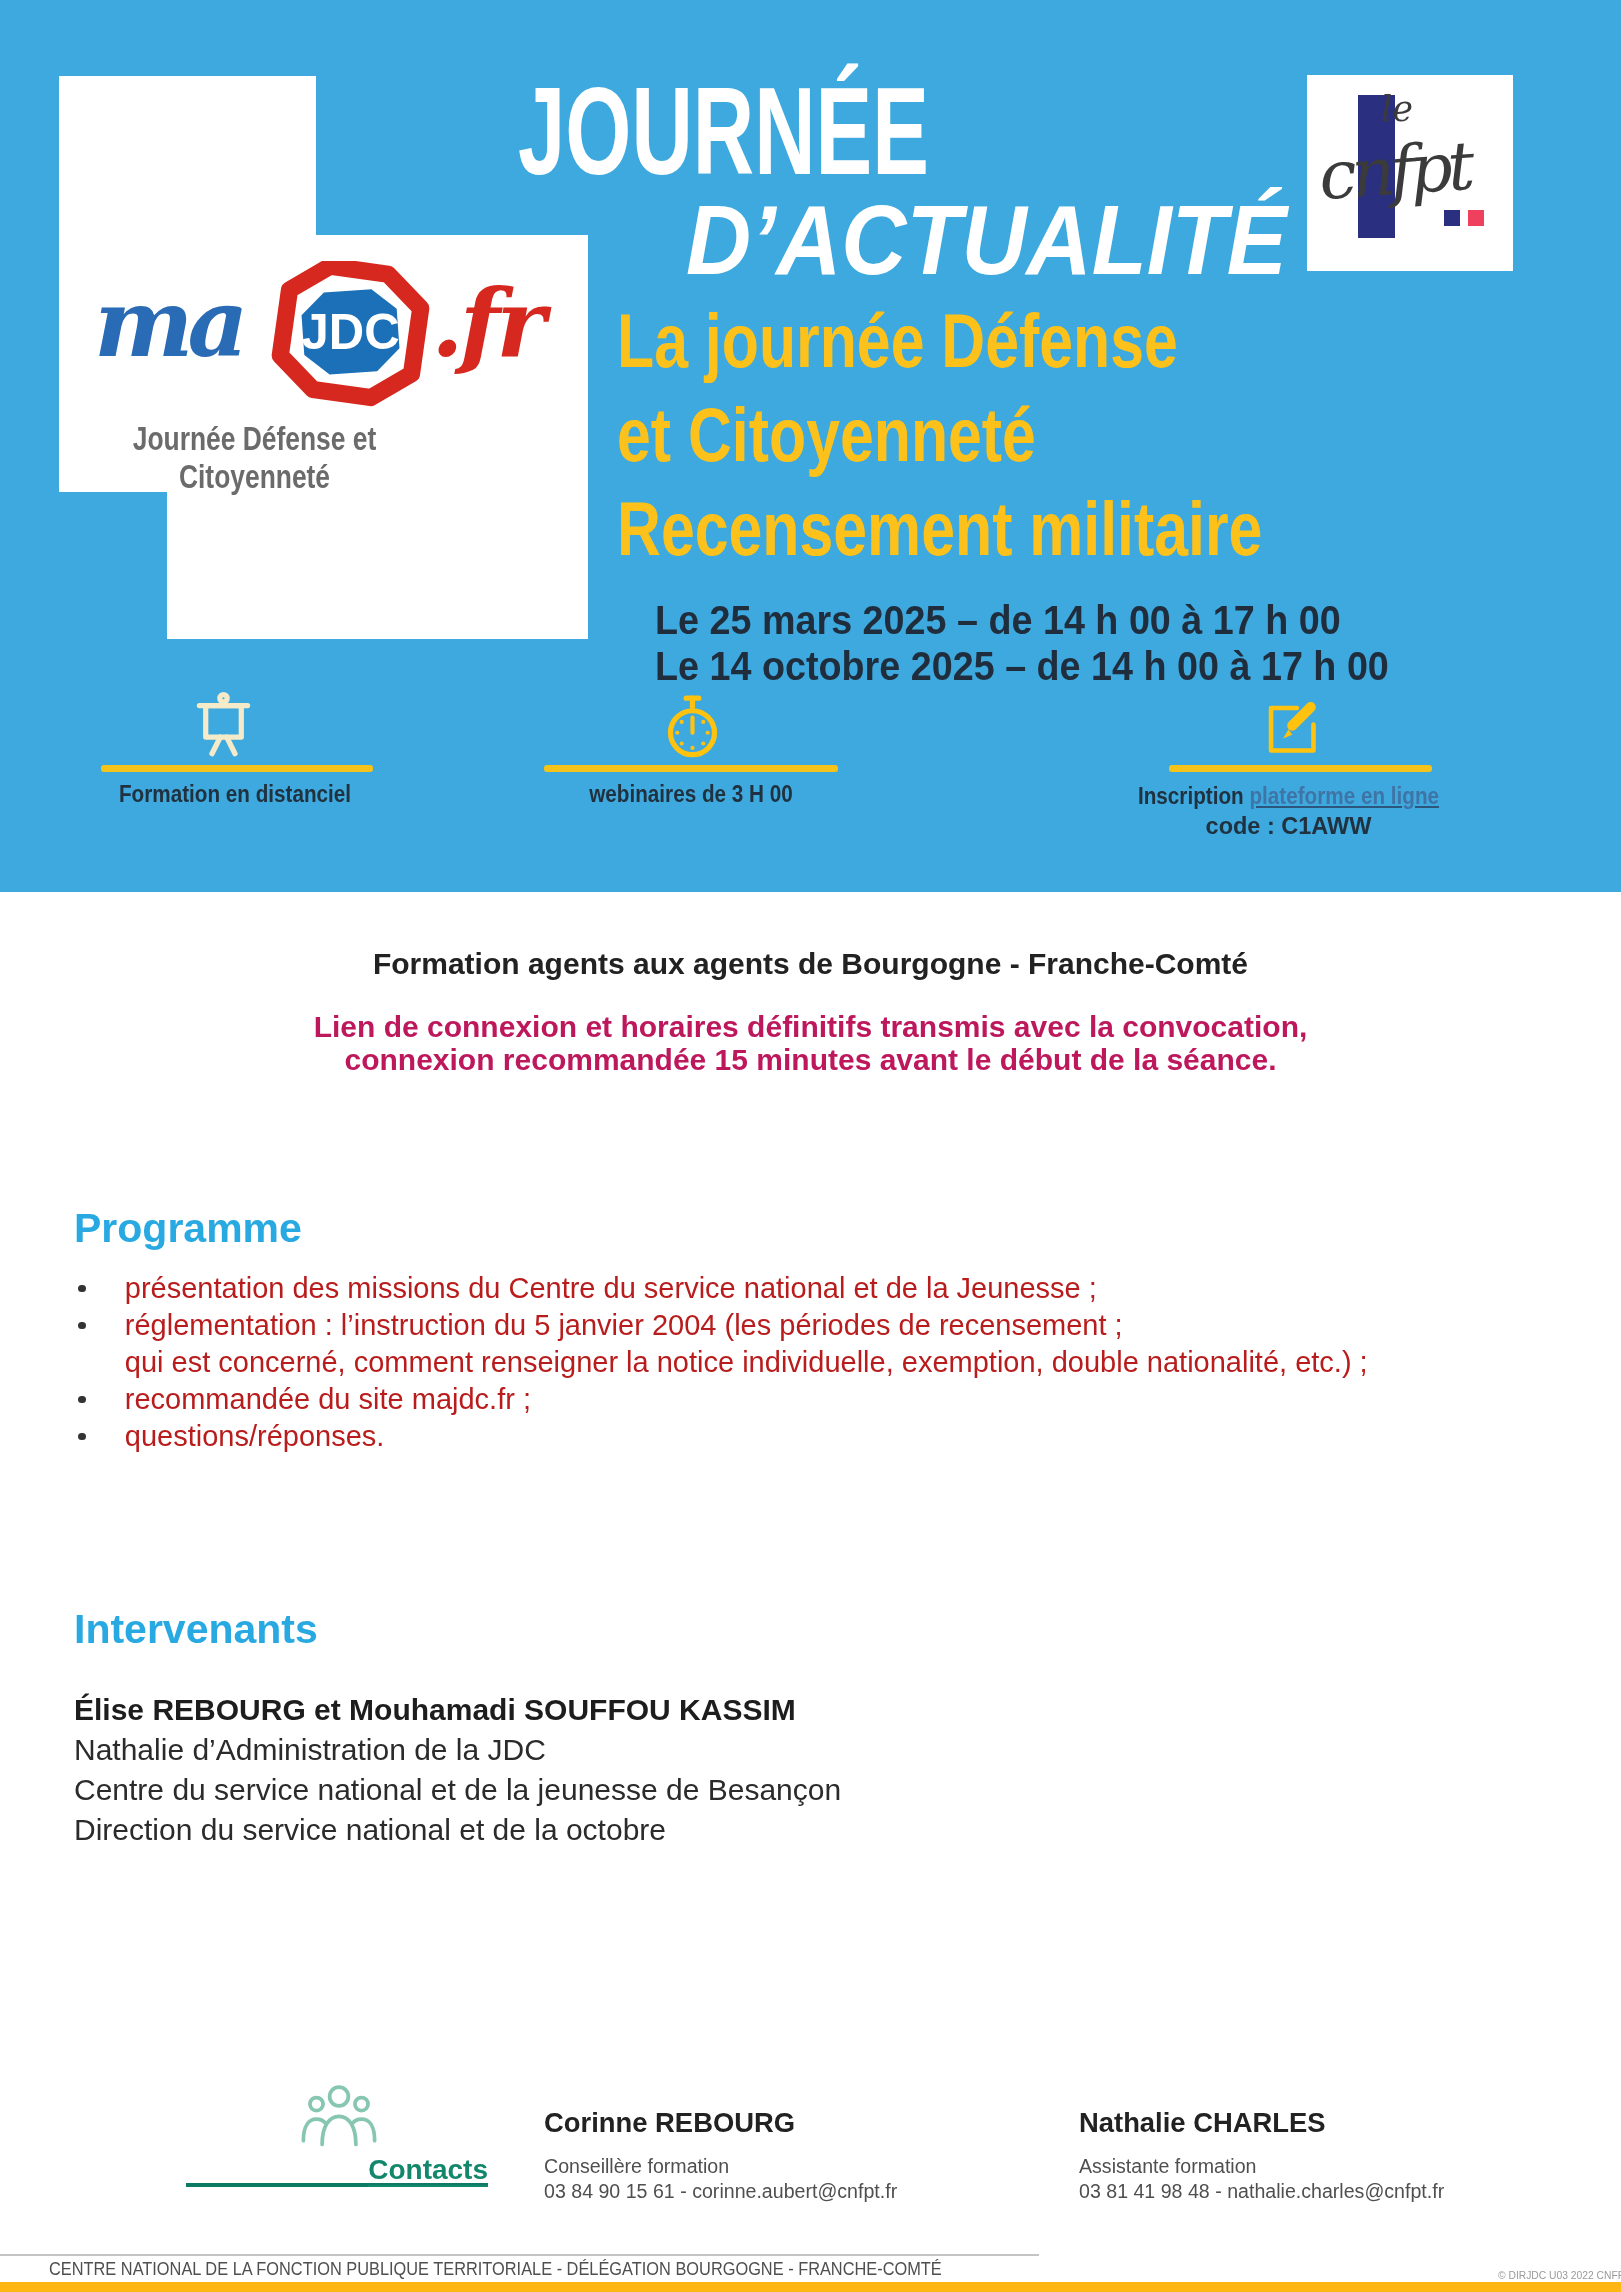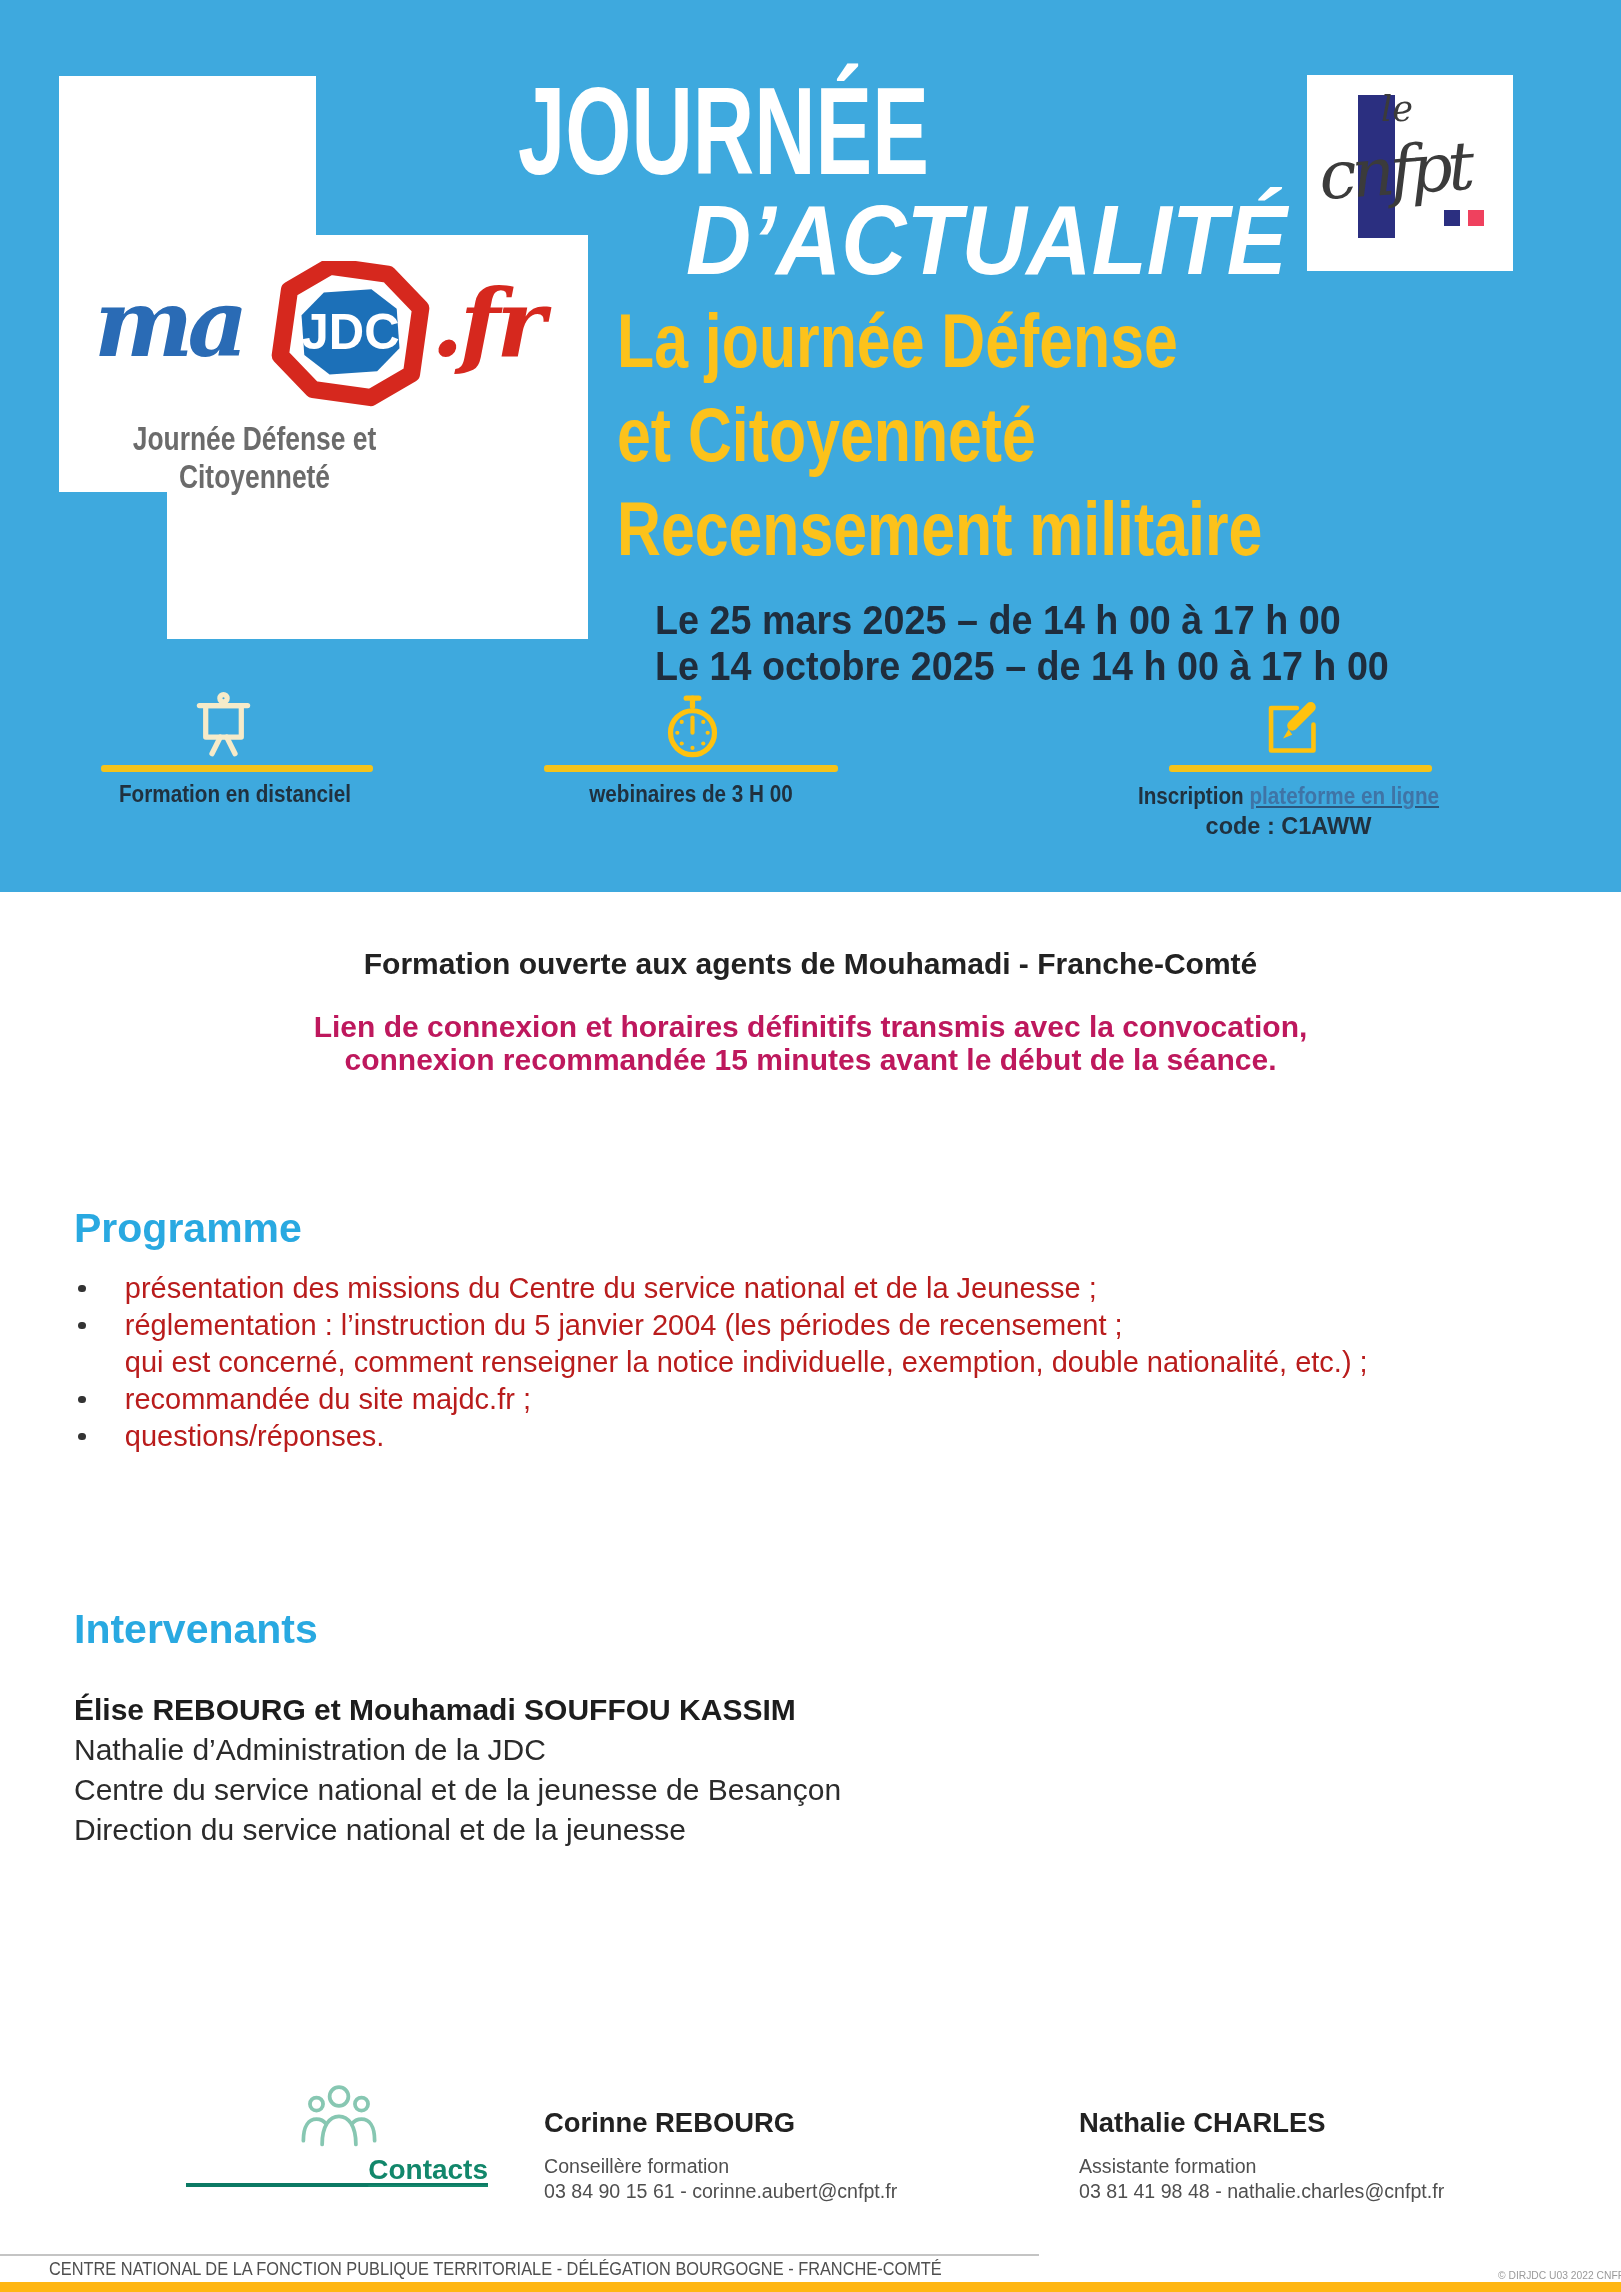--- a/index.html
+++ b/index.html
@@ -149,21 +149,21 @@
       <line x1="55" y1="11" x2="35" y2="31" stroke-width="11"></line>
       <polygon points="31,35 25,45 35,41" fill="#FFC20E" stroke="none"></polygon>
     </svg>
     <div class="f-underline" style="left:1169px;top:765px;width:263px"></div>
     <div class="f-label" style="left:1078px;top:783px;width:421px">
       <span>Inscription </span><span class="f-link">plateforme en ligne</span>
     </div>
     <div class="f-code" style="left:1078px;top:813px;width:421px">code : C1AWW</div>
   </div>
 
-  <div class="intro1">Formation ouverte aux agents de Mouhamadi - Franche-Comté</div>
+  <div class="intro1">Formation agents aux agents de Bourgogne - Franche-Comté</div>
   <div class="intro2">
     <div>Lien de connexion et horaires définitifs transmis avec la convocation,</div>
     <div>connexion recommandée 15 minutes avant le début de la séance.</div>
   </div>
 
   <div class="sect-h prog-h">Programme</div>
   <div class="bullets">
     <div class="b-row">
       <span class="b-dot"></span>
       <span class="b-txt">présentation des missions du Centre du service national et de la Jeunesse ;</span>
@@ -183,21 +183,21 @@
       <span class="b-dot"></span>
       <span class="b-txt">questions/réponses.</span>
     </div>
   </div>
 
   <div class="sect-h interv-h">Intervenants</div>
   <div class="interv-block">
     <div class="interv-name">Élise REBOURG et Mouhamadi SOUFFOU KASSIM</div>
     <div>Nathalie d’Administration de la JDC</div>
     <div>Centre du service national et de la jeunesse de Besançon</div>
-    <div>Direction du service national et de la jeunesse</div>
+    <div>Direction du service national et de la octobre</div>
   </div>
 
   <svg class="c-icon" width="90" height="73" viewBox="0 0 96 72" fill="none" stroke="#87C7B2" stroke-width="4" stroke-linecap="round">
     <circle cx="24" cy="27" r="7"></circle>
     <path d="M10 66 C10 50 16 43 24 43 C28 43 31.5 44.5 34 48"></path>
     <circle cx="72" cy="27" r="7"></circle>
     <path d="M86 66 C86 50 80 43 72 43 C68 43 64.5 44.5 62 48"></path>
     <circle cx="48" cy="19" r="10"></circle>
     <path d="M30 70 C30 50 38 40 48 40 C58 40 66 50 66 70"></path>
   </svg>

